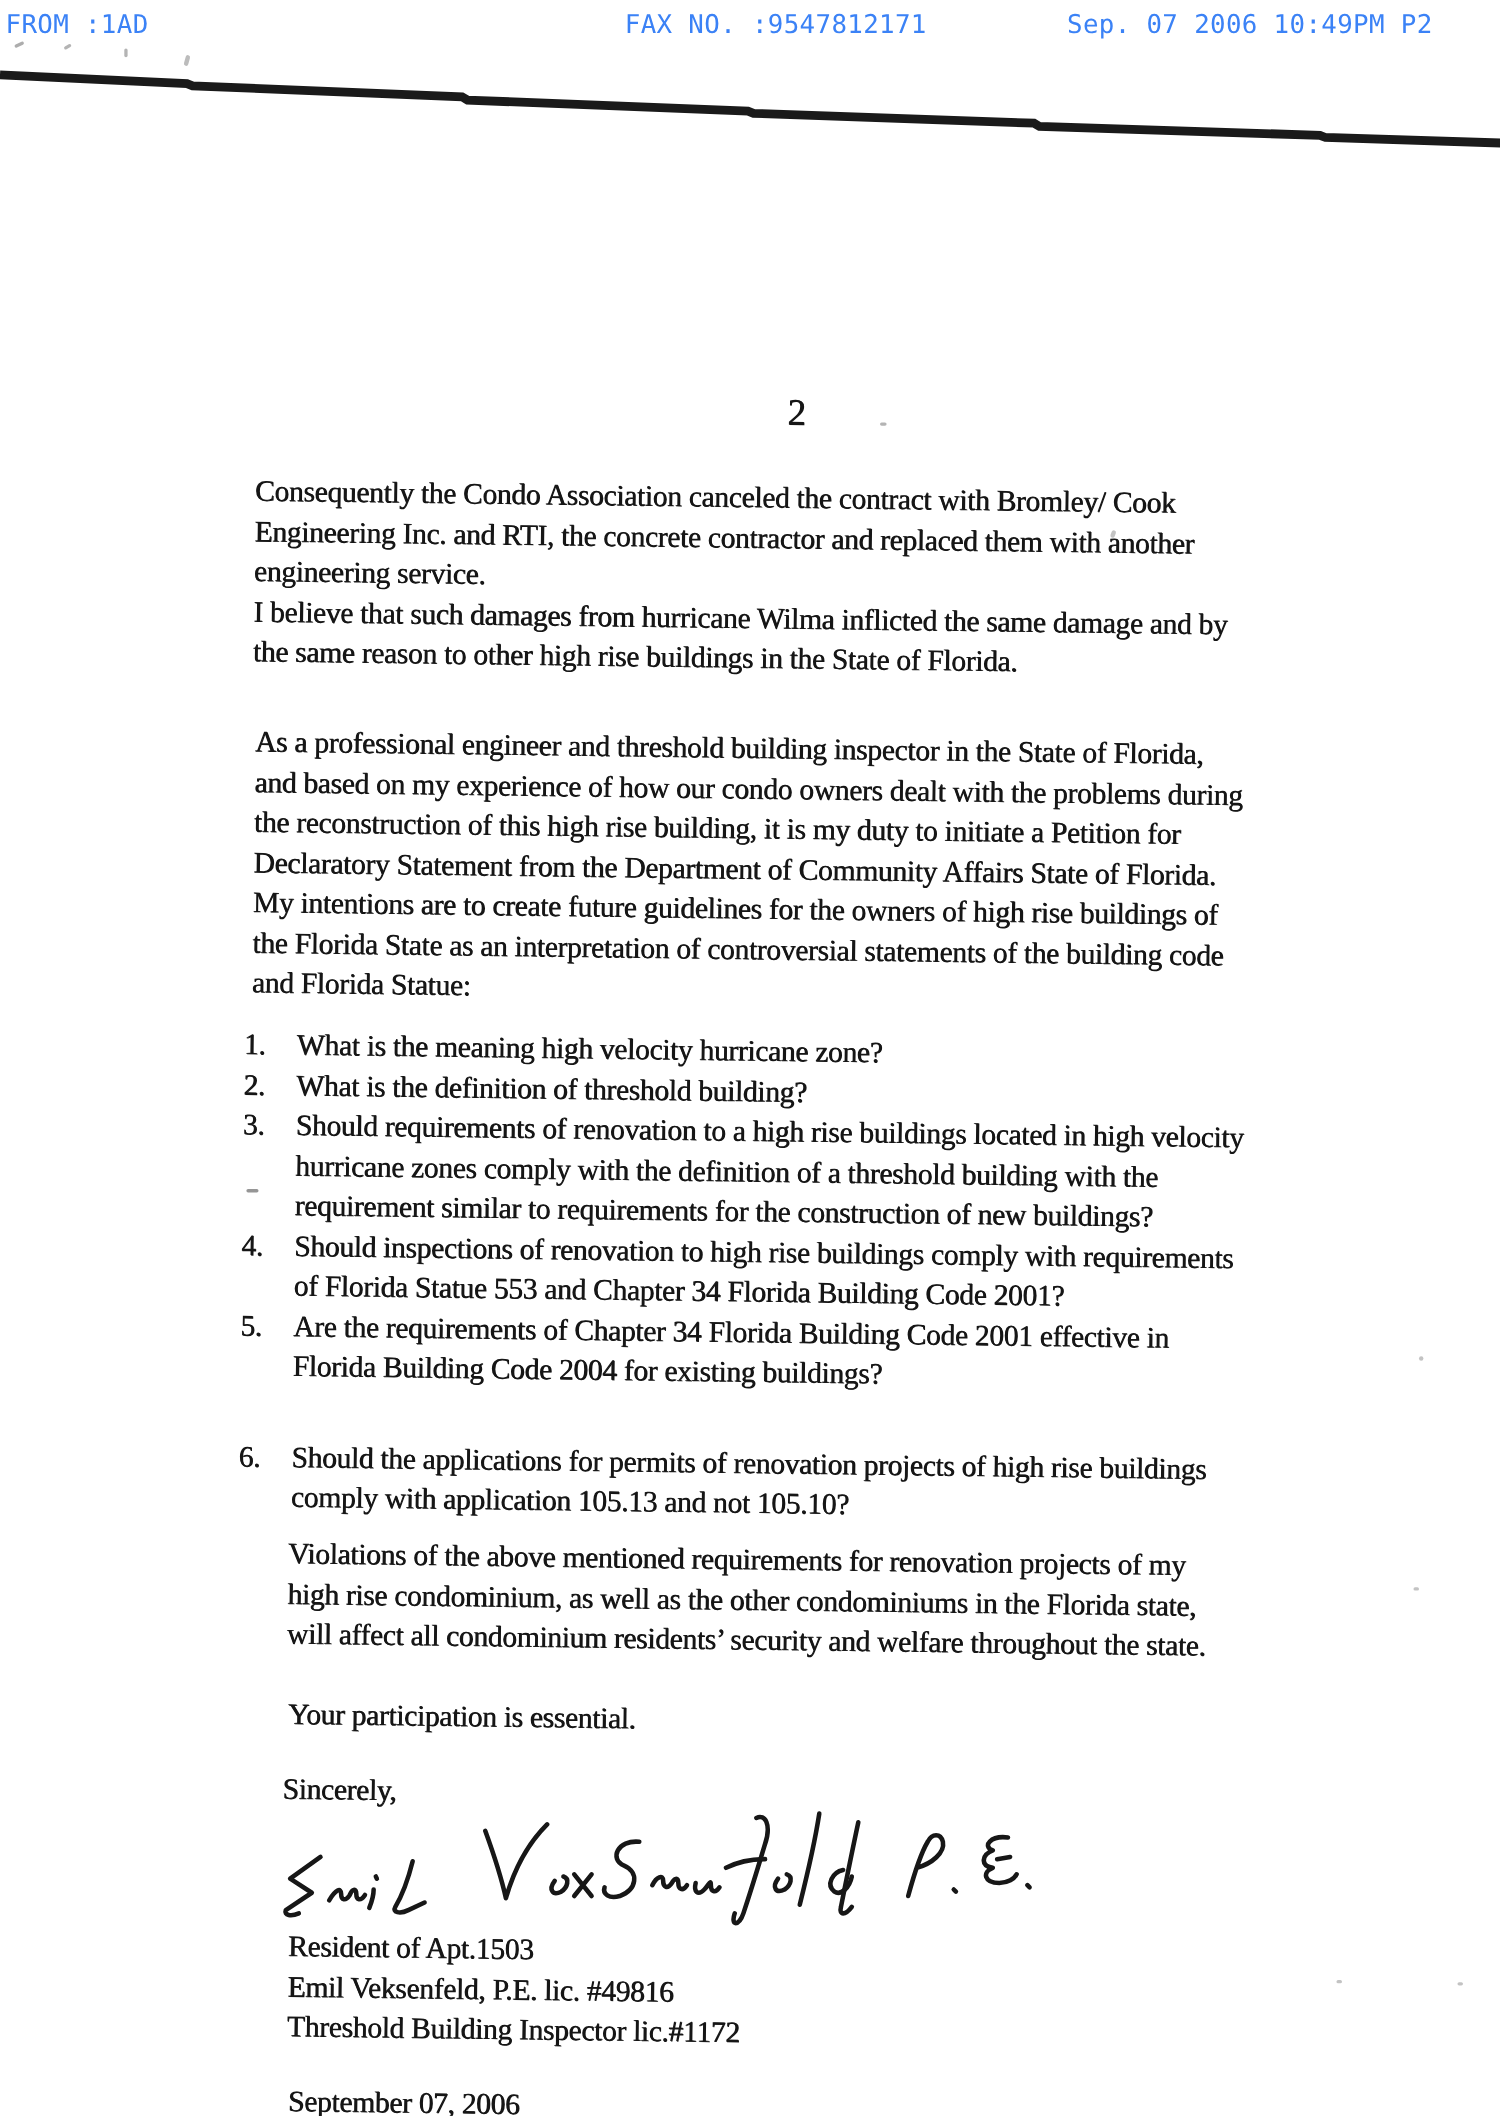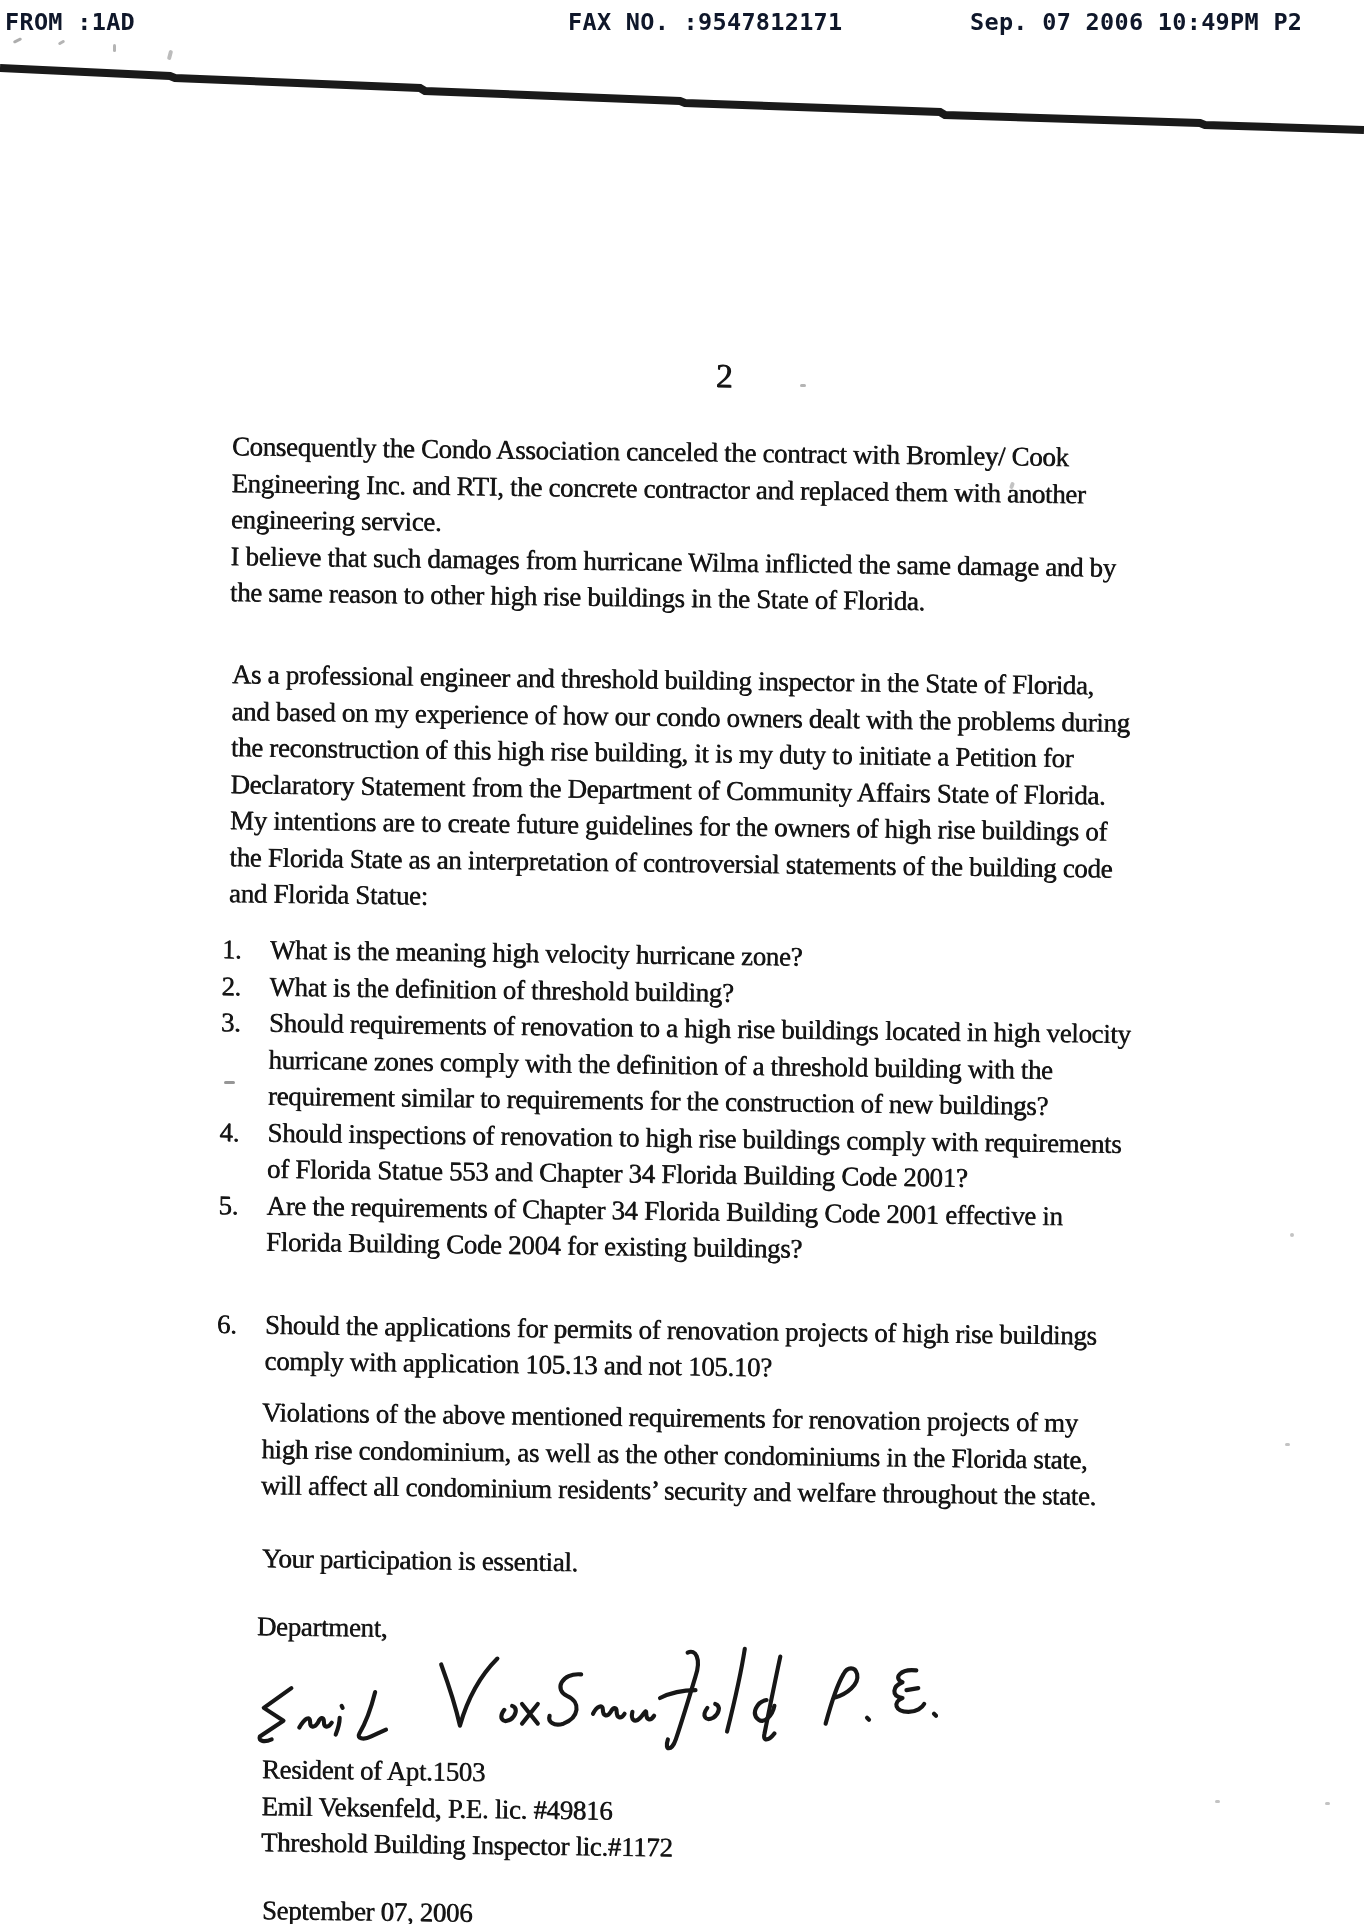--- a/index.html
+++ b/index.html
@@ -16,23 +16,22 @@
     color: #1b1b1b;
   }
 
   
   .fax-hdr {
     position: absolute;
     top: 8px;
     font-family: "DejaVu Sans Mono", monospace;
     font-size: 23.5px;
     letter-spacing: 0.3px;
-    color: #0f172a;
+    color: #3b82f6;
     white-space: nowrap;
-    font-weight: bold;
   }
   #hdr-from { left: 5px; }
   #hdr-faxno { left: 568px; }
   #hdr-time { left: 970px; }
 
   
   #divider {
     position: absolute;
     top: 0; left: 0;
     width: 1364px; height: 160px;
@@ -166,21 +165,21 @@
   </div>
 
   <div class="blk" id="para-violations">
       <div>Violations of the above mentioned requirements for renovation projects of my</div>
       <div>high rise condominium, as well as the other condominiums in the Florida state,</div>
       <div>will affect all condominium residents’ security and welfare throughout the state.</div>
     </div>
 
   <div class="blk" id="participation">Your participation is essential.</div>
 
-  <div class="blk" id="closing">Department,</div>
+  <div class="blk" id="closing">Sincerely,</div>
 
   <div id="signature">
     <span class="sig-hidden-name">Emil Vexsenfeld P.E.</span>
     <svg viewBox="0 0 700 138" aria-hidden="true">
       <g fill="none" stroke="#171717" stroke-width="4.2" stroke-linecap="round" stroke-linejoin="round">
 
         <path d="M44,58 L16,78 L36,91 L12,107 C10,112 17,113 24,110"></path>
         <path d="M52,98 C58,88 63,86 63,92 C63,98 67,99 71,93 C73,88 77,86 77,92 C77,98 81,99 85,93"></path>
         <path d="M93,88 C93,94 91,100 89,105"></path>
         <path d="M95,76 L96,78"></path>

